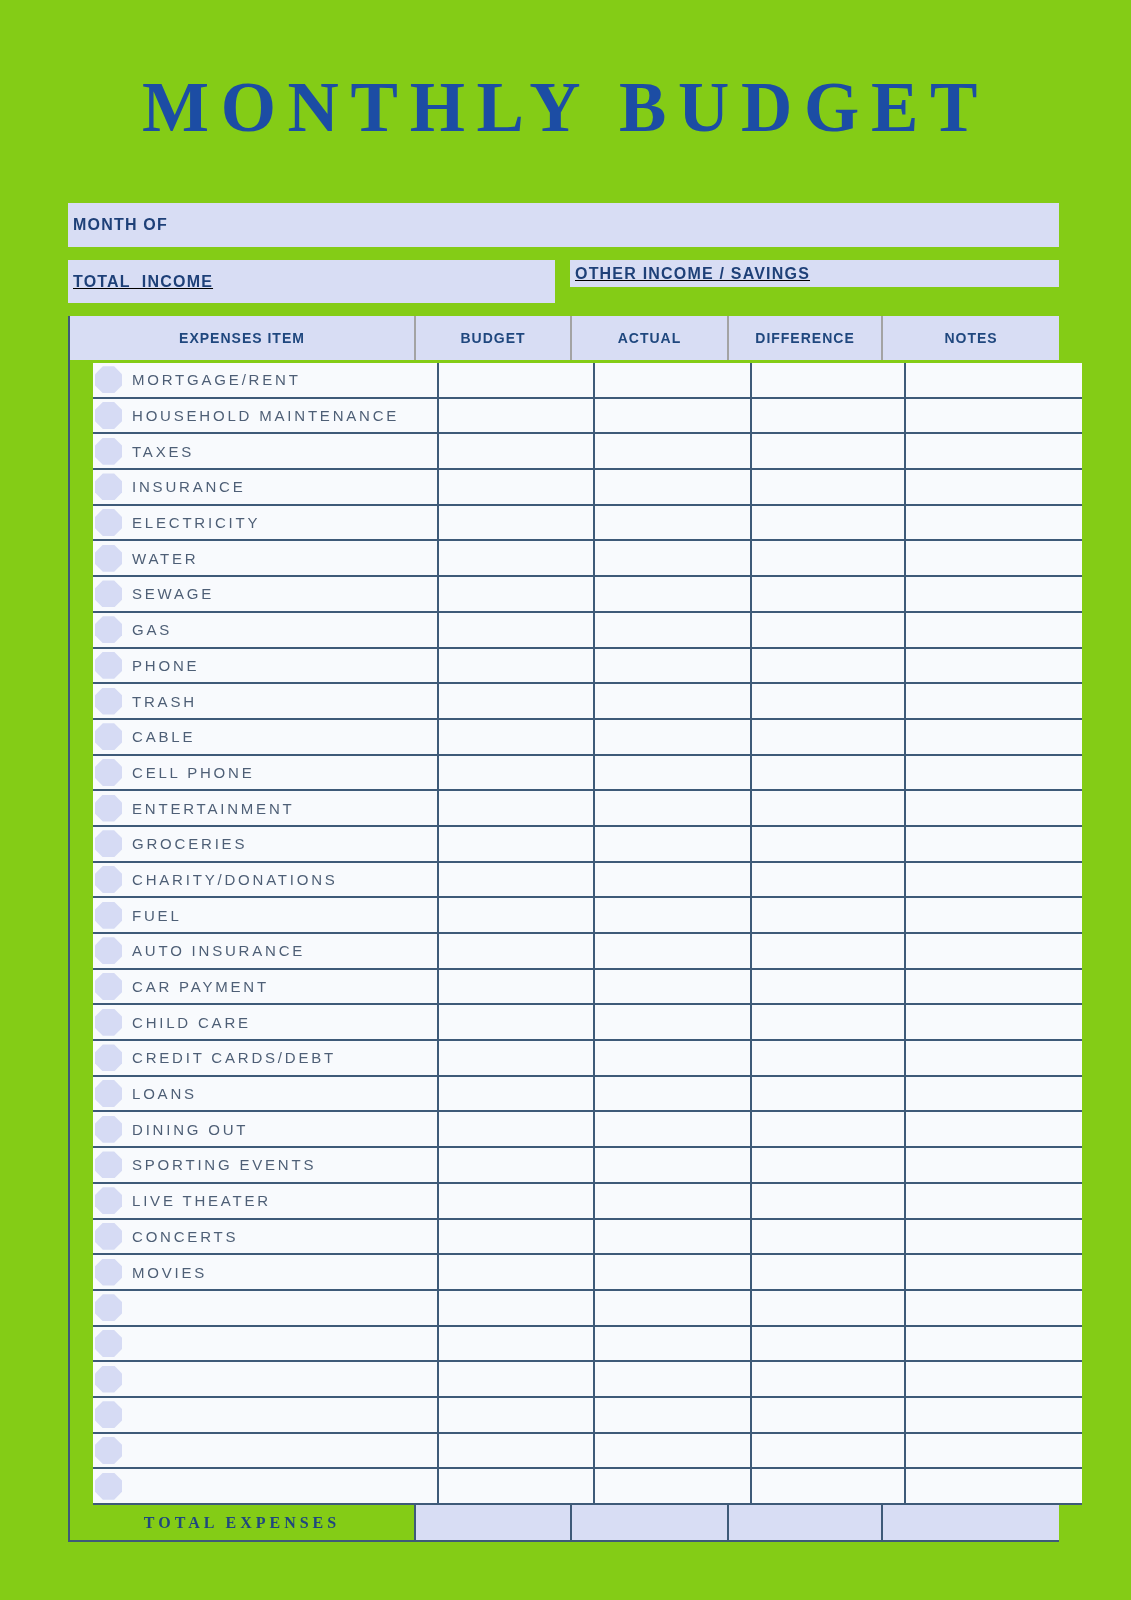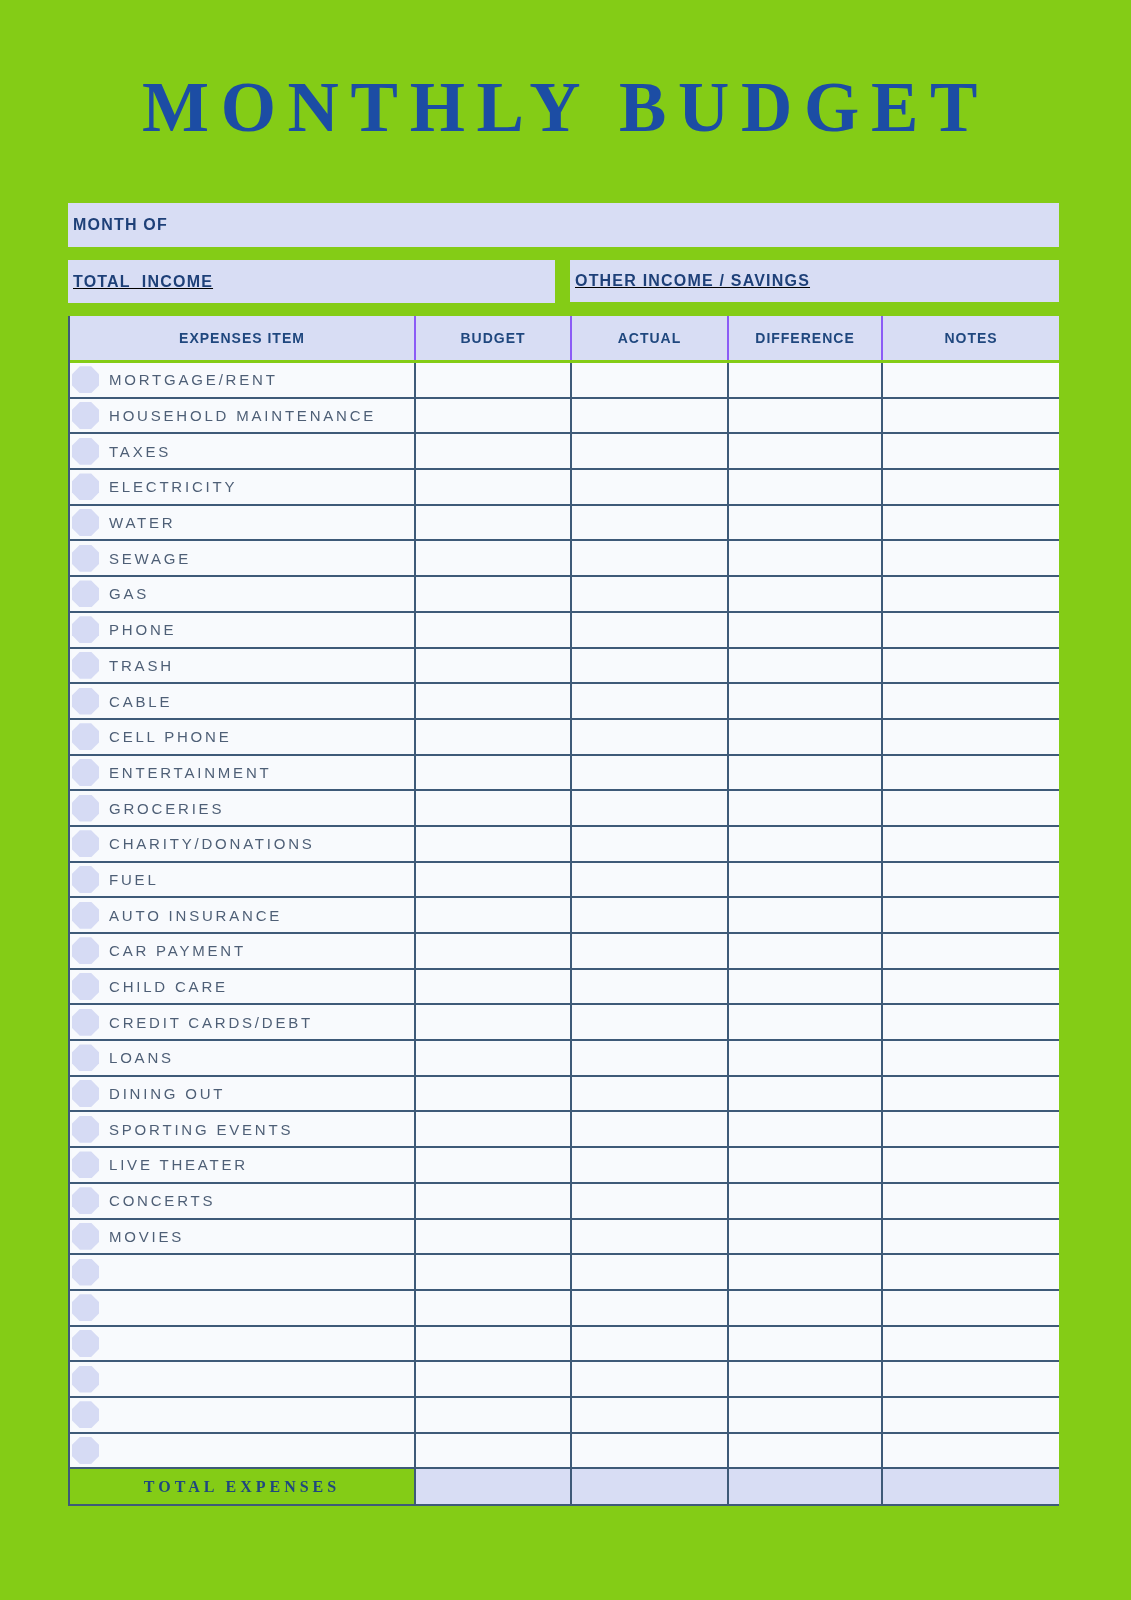--- a/index.html
+++ b/index.html
@@ -32,32 +32,32 @@
     padding-left: 5px;
     color: #1e4078;
     font-weight: bold;
     font-size: 16px;
     letter-spacing: 1.2px;
   }
   .band span { white-space: pre; }
   .month-band { position: absolute; top: 203px; left: 68px; width: 991px; height: 44px; }
   .income-row { position: absolute; top: 260px; left: 68px; width: 991px; height: 43px; display: flex; text-decoration: underline; }
   .income-band { width: 487px; height: 43px; }
-  .other-band  { width: 489px; height: 42px; margin-left: 15px; }
+  .other-band  { width: 489px; height: 27px; margin-left: 15px; }
 
   .table { position: absolute; top: 316px; left: 68px; width: 991px; border-left: 2px solid #3e5a78; }
   .trow { display: grid; grid-template-columns: 344px 156px 157px 154px 178px; }
   .thead { height: 44px; background: #d8ddf4; margin-bottom: 3px; }
   .thead .th {
     display: flex; align-items: center; justify-content: center;
     color: #1f477e; font-weight: bold; font-size: 14px; letter-spacing: 1px;
   }
-  .thead .th + .th { border-left: 2px solid #8b5cf6; }
-
-  .tbody .trow { height: 35.7px; }
+  .thead .th + .th { border-left: 2px solid #a3a3a3; }
+
+  .tbody .trow { height: 35.7px; padding-left: 23px; }
   .td {
     background: #f8fafd;
     border-bottom: 2px solid #3e5a78;
     display: flex; align-items: center;
   }
   .td + .td { border-left: 2px solid #3e5a78; }
   .item-cell { padding-left: 2px; }
   .bullet {
     width: 27px; height: 27px;
     flex: 0 0 27px;
@@ -126,20 +126,30 @@
           </div>
           <div class="td value-cell"></div>
           <div class="td value-cell"></div>
           <div class="td value-cell"></div>
           <div class="td value-cell"></div>
         </div>
         <div class="trow">
           <div class="td item-cell">
             <span class="bullet"></span>
             <span class="item-label">TAXES</span>
+          </div>
+          <div class="td value-cell"></div>
+          <div class="td value-cell"></div>
+          <div class="td value-cell"></div>
+          <div class="td value-cell"></div>
+        </div>
+        <div class="trow">
+          <div class="td item-cell">
+            <span class="bullet"></span>
+            <span class="item-label">INSURANCE</span>
           </div>
           <div class="td value-cell"></div>
           <div class="td value-cell"></div>
           <div class="td value-cell"></div>
           <div class="td value-cell"></div>
         </div>
         <div class="trow">
           <div class="td item-cell">
             <span class="bullet"></span>
             <span class="item-label">ELECTRICITY</span>

